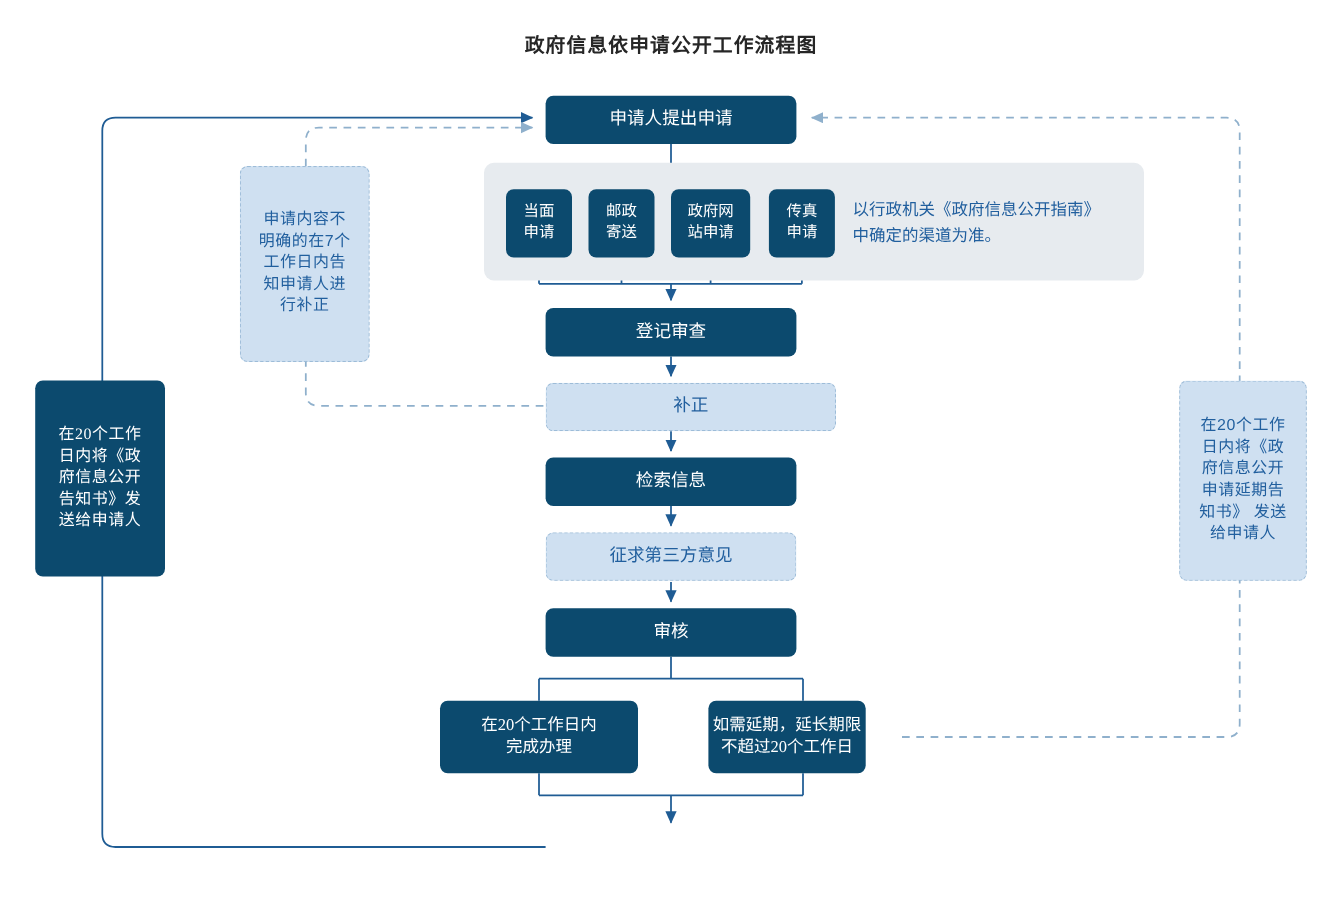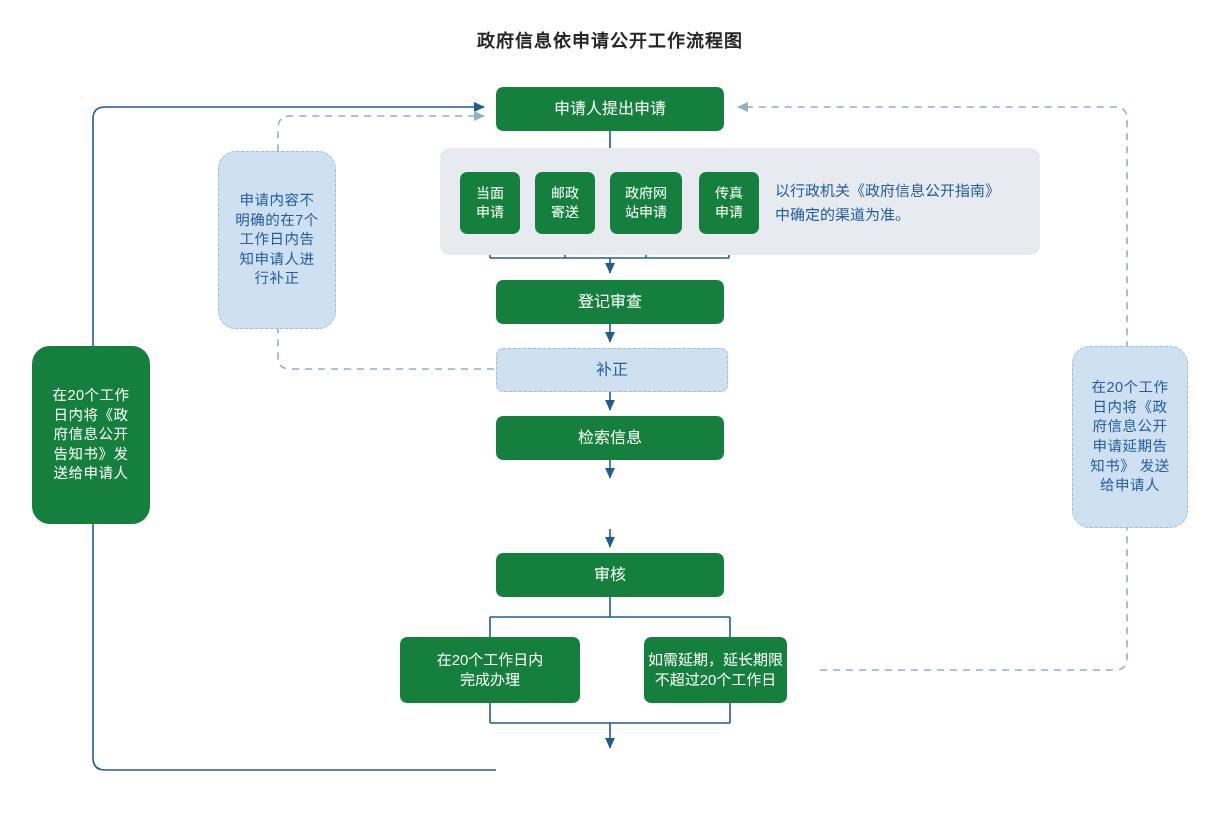--- a/index.html
+++ b/index.html
@@ -31,34 +31,34 @@
   .box{
     position:absolute;
     box-sizing:border-box;
     display:flex;align-items:center;justify-content:center;
     text-align:center;
     border-radius:7px;
     line-height:1.35;
     white-space:pre-line;
   }
   .box.dark{
-    background:#15803d;color:#ffffff;
+    background:#0c4a6e;color:#ffffff;font-family:Liberation Serif, serif;
   }
   .box.light{
     background:#cfe0f1;color:#215f9e;
     border:1px dashed #9dbcd8;
   }
   .box.note{
     background:transparent;color:#215f9e;
     text-align:left;justify-content:flex-start;
     line-height:1.6;
   }
   .lvl-main{font-size:16px;}
   .lvl-channel{font-size:14px;}
-  .lvl-side{font-size:14.5px;letter-spacing:0.5px;border-radius:18px;}
+  .lvl-side{font-size:14.5px;letter-spacing:0.5px;}
   .lvl-branch{font-size:15px;}
   .lvl-note{font-size:15px;}
 </style>
 </head>
 <body>
 
 <div id="canvas">
 
   <svg class="wires" viewBox="0 0 1220 821">
     <defs>
@@ -128,24 +128,25 @@
   <div class="box dark lvl-channel" style="left:610px;top:172px;width:72px;height:62px;">政府网
 站申请</div>
   <div class="box dark lvl-channel" style="left:699px;top:172px;width:60px;height:62px;">传真
 申请</div>
 
   <div class="box dark lvl-main" style="left:496px;top:280px;width:228px;height:44px;">登记审查</div>
 
   <div class="box note lvl-note" style="left:775px;top:172px;width:265px;height:62px;">以行政机关《政府信息公开指南》
 中确定的渠道为准。</div>
 
-  <div class="box light lvl-main" style="left:496px;top:348px;width:232px;height:44px;">补正</div>
+  <div class="box light lvl-main" style="left:496px;top:348px;width:264px;height:44px;">补正</div>
 
   <div class="box dark lvl-main" style="left:496px;top:416px;width:228px;height:44px;">检索信息</div>
 
+  <div class="box light lvl-main" style="left:496px;top:484px;width:228px;height:44px;">征求第三方意见</div>
 
   <div class="box dark lvl-main" style="left:496px;top:553px;width:228px;height:44px;">审核</div>
 
   <div class="box dark lvl-branch" style="left:400px;top:637px;width:180px;height:66px;text-align:center;">在20个工作日内
 完成办理</div>
 
   <div class="box dark lvl-branch" style="left:644px;top:637px;width:143px;height:66px;">如需延期，延长期限
 不超过20个工作日</div>
 
 

